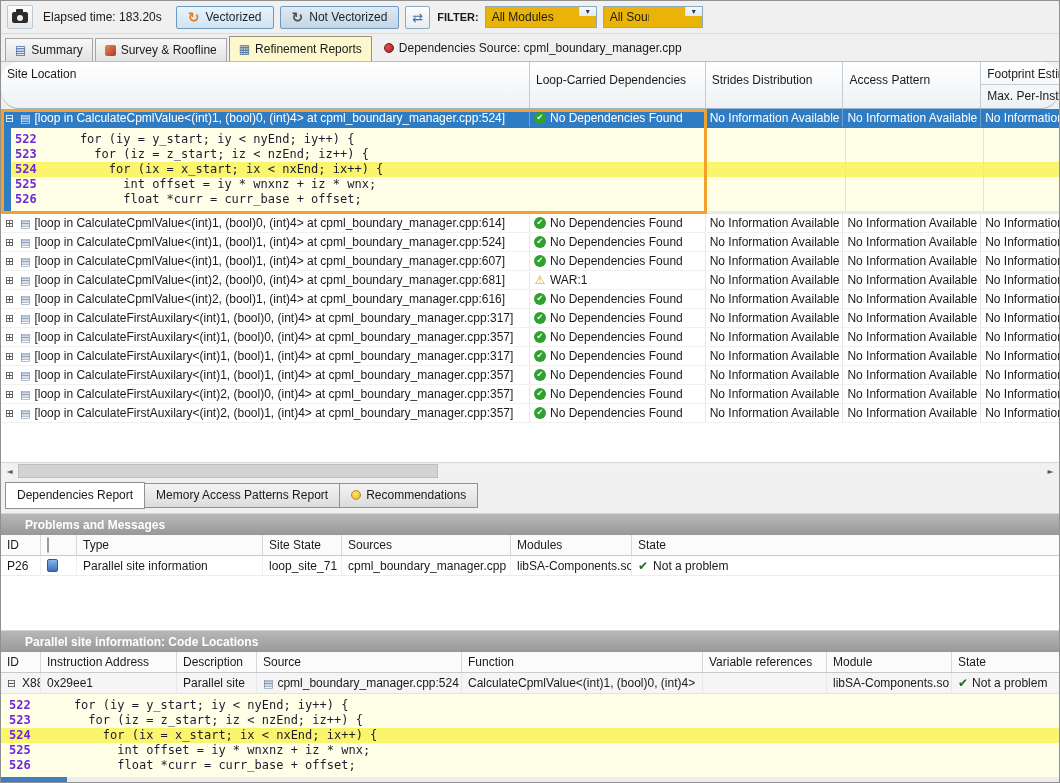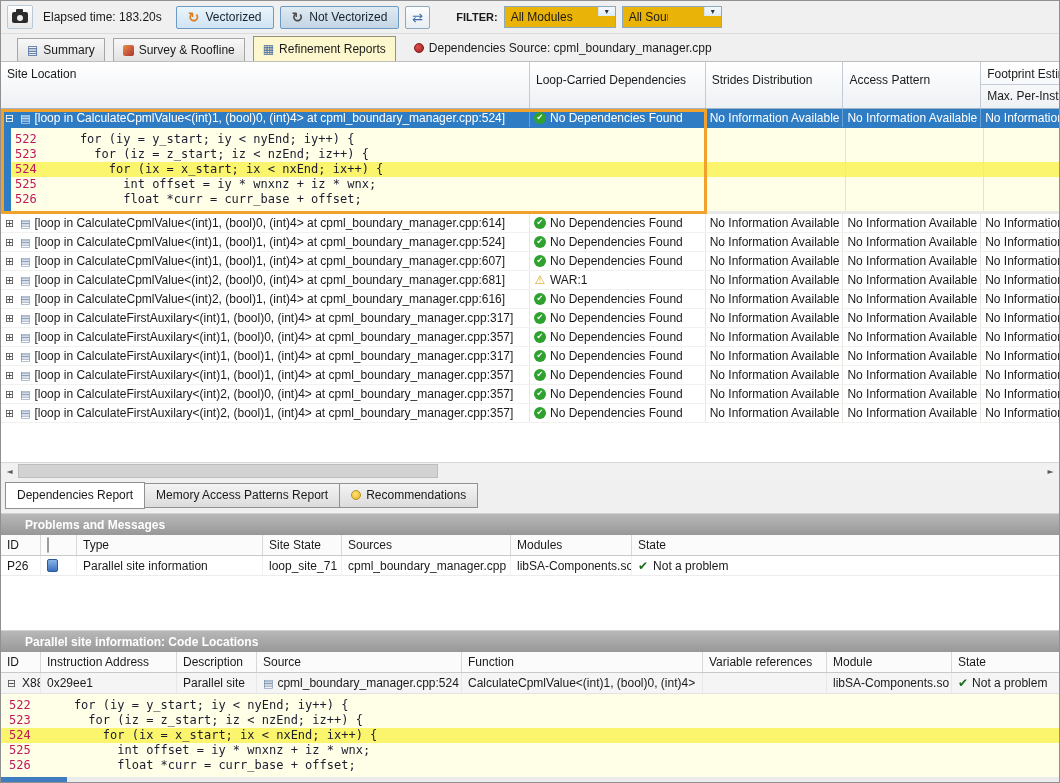--- a/index.html
+++ b/index.html
@@ -14,38 +14,38 @@
   .camera-icon::before { content:""; position:absolute; top:-3px; left:4px; width:7px; height:3px; background:#2b2b2b; border-radius:1px 1px 0 0; }
   .camera-icon::after { content:""; position:absolute; top:3px; left:5px; width:6px; height:6px; border-radius:50%; background:#ececec; }
   .elapsed { margin:0 8px 0 4px; white-space:nowrap; }
   .toggle-btn { height:23px; display:flex; align-items:center; gap:6px; padding:0 11px; border:1px solid #6d9ac2; background:linear-gradient(#eaf4fc,#cfe3f3); border-radius:2px; cursor:pointer; font-size:12px; color:#14222e; white-space:nowrap; }
   .toggle-btn.dim { background:linear-gradient(#e0eaf2,#c3d5e4); }
   .loop-icon { font-size:14px; font-weight:bold; line-height:1; font-family:"DejaVu Sans",sans-serif; }
   .loop-icon.orange { color:#e07b1e; }
   .loop-icon.dark { color:#4d4d4d; }
   .small-btn { width:25px; height:23px; border:1px solid #8fa8bd; background:linear-gradient(#fdfdfd,#e7eef4); display:flex; align-items:center; justify-content:center; cursor:pointer; border-radius:2px; }
   .sync-glyph { color:#3f6ea5; font-size:13px; font-family:"DejaVu Sans",sans-serif; }
-  .filter-label { font-weight:bold; font-size:11px; margin-left:20px; white-space:nowrap; }
+  .filter-label { font-weight:bold; font-size:11px; margin-left:1px; white-space:nowrap; }
   .dropdown { height:22px; background:#eab308; border:1px solid #8ba8c1; display:flex; align-items:flex-start; cursor:pointer; }
   .dd-modules { width:112px; } .dd-sources { width:100px;gap:36px; }
   .dd-text { padding:3px 6px 0 6px; flex:1; white-space:nowrap; overflow:hidden; }
   .dd-arrow { width:17px; display:flex; align-items:center; justify-content:center; font-size:8px; color:#333; border-left:1px solid #d7e2ec; background:linear-gradient(#f4f9fd,#dcebf5); }
 
   
-  .tabbar { height:28px; flex:0 0 28px; display:flex; align-items:flex-end; padding:0 16px; gap:8px; background:#f0f0f0; border-bottom:1px solid #bdbdbd; }
+  .tabbar { height:28px; flex:0 0 28px; display:flex; align-items:flex-end; padding:0 4px; gap:2px; background:#f0f0f0; border-bottom:1px solid #bdbdbd; }
   .tab { height:23px; display:flex; align-items:center; gap:5px; padding:0 9px; border:1px solid #a6a6a6; border-bottom:none; background:linear-gradient(#f8f8f8,#e2e2e2); cursor:pointer; white-space:nowrap; }
   .tab.active { background:#fdf7cd; border-color:#97917f; height:25px; }
   .summary-icon::before { content:"▤"; } .summary-icon { color:#44699e; font-size:12px; font-family:"DejaVu Sans",sans-serif; }
   .survey-icon { width:11px; height:11px; border-radius:2px; background:linear-gradient(135deg,#e8914a,#b03030); }
   .refinement-icon::before { content:"▦"; } .refinement-icon { color:#44699e; font-size:12px; font-family:"DejaVu Sans",sans-serif; }
   .dep-source { display:flex; align-items:center; gap:5px; margin-left:10px; padding-bottom:6px; white-space:nowrap; }
   .depsrc-icon { width:10px; height:10px; border-radius:50%; background:radial-gradient(circle at 35% 35%, #e05050, #9c1f1f); border:1px solid #7d1414; }
 
   
-  .grid-header { height:47px; flex:0 0 47px; display:flex; background:linear-gradient(#ffffff,#eef1f4); border-bottom:1px solid #9eb6c8; }
+  .grid-header { height:47px; flex:0 0 47px; display:flex; background:linear-gradient(#ffffff,#eef1f4); border-bottom:1px solid #9eb6c8;border-radius:18px; }
   .gh-cell { border-right:1px solid #c3ccd6; padding:5px 6px; overflow:hidden; white-space:nowrap; }
   .gh-cell.mid { display:flex; align-items:center; padding-top:0; padding-bottom:10px; }
   .c-site { width:530px; } .c-dep { width:176px; } .c-str { width:138px; } .c-acc { width:138px; } .c-fp { width:78px; border-right:none; }
   .gh-cell.c-fp { padding:0; display:flex; flex-direction:column; }
   .fp-top { padding:5px 6px 0 6px; flex:0 0 23px; border-bottom:1px solid #c3ccd6; }
   .fp-bottom { padding:4px 6px; }
 
   .grid-body { position:relative; flex:0 0 353px; background:#fff; overflow:hidden; }
   .grid-row { height:19px; display:flex; border-bottom:1px solid #f1f1ee; background:#fff; cursor:default; }
   .grid-row .cell { border-right:1px solid #e8e8e3; padding:0 4px; white-space:nowrap; overflow:hidden; display:flex; align-items:center; gap:4px; font-size:12px; }
@@ -65,21 +65,21 @@
   .dep-icon::before { content:"✔"; }
   .dep-icon.warn { background:transparent; border-radius:0; color:#dd9f00; font-size:12px; line-height:12px; font-weight:bold; }
   .dep-icon.warn::before { content:"⚠"; }
 
   .code-block { position:relative; height:83px; background:#ffffe8; padding-top:4px; overflow:hidden; }
   .selection-bar { position:absolute; left:0; top:0; bottom:0; width:10px; background:#2e7cc4; }
   .code-vline { position:absolute; top:0; bottom:0; width:1px; background:#e4e4cd; }
   .cv1 { left:844px; } .cv2 { left:982px; }
   .code-line { display:flex; height:15px; line-height:15px; font-family:"DejaVu Sans Mono",monospace; font-size:12px; color:#1c1c30; white-space:pre; }
   .code-block .code-line { padding-left:14px; }
-  .code-line .ln { width:36px; flex:0 0 36px; color:#be185d; }
+  .code-line .ln { width:36px; flex:0 0 36px; color:#6d28d9;font-weight:bold; }
   .code-line.hl { background:#fbf56e; }
   .code-gap { height:3px; background:#e9e9e9; }
   .orange-box { position:absolute; left:0; top:0; width:706px; height:105px; border:3px solid #f0a22c; pointer-events:none; z-index:6; }
 
   
   .hscroll { height:17px; flex:0 0 17px; background:#f1f1f1; border-top:1px solid #d8d8d8; position:relative; }
   .hs-arrow { position:absolute; top:0; width:17px; height:16px; display:flex; align-items:center; justify-content:center; font-size:8px; color:#5a5a5a; cursor:pointer; font-family:"DejaVu Sans",sans-serif; }
   .hs-arrow.left { left:0; } .hs-arrow.right { right:0; }
   .hs-thumb { position:absolute; left:17px; top:1px; width:420px; height:14px; background:#d2d2d2; border:1px solid #bdbdbd; cursor:pointer; }
 

